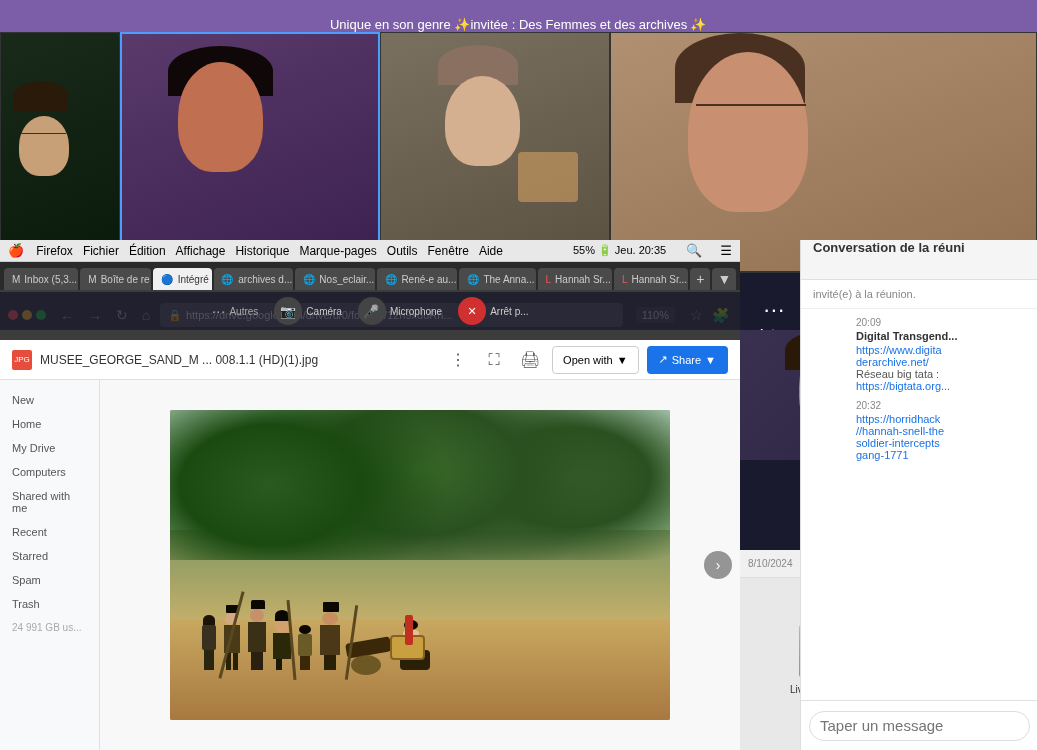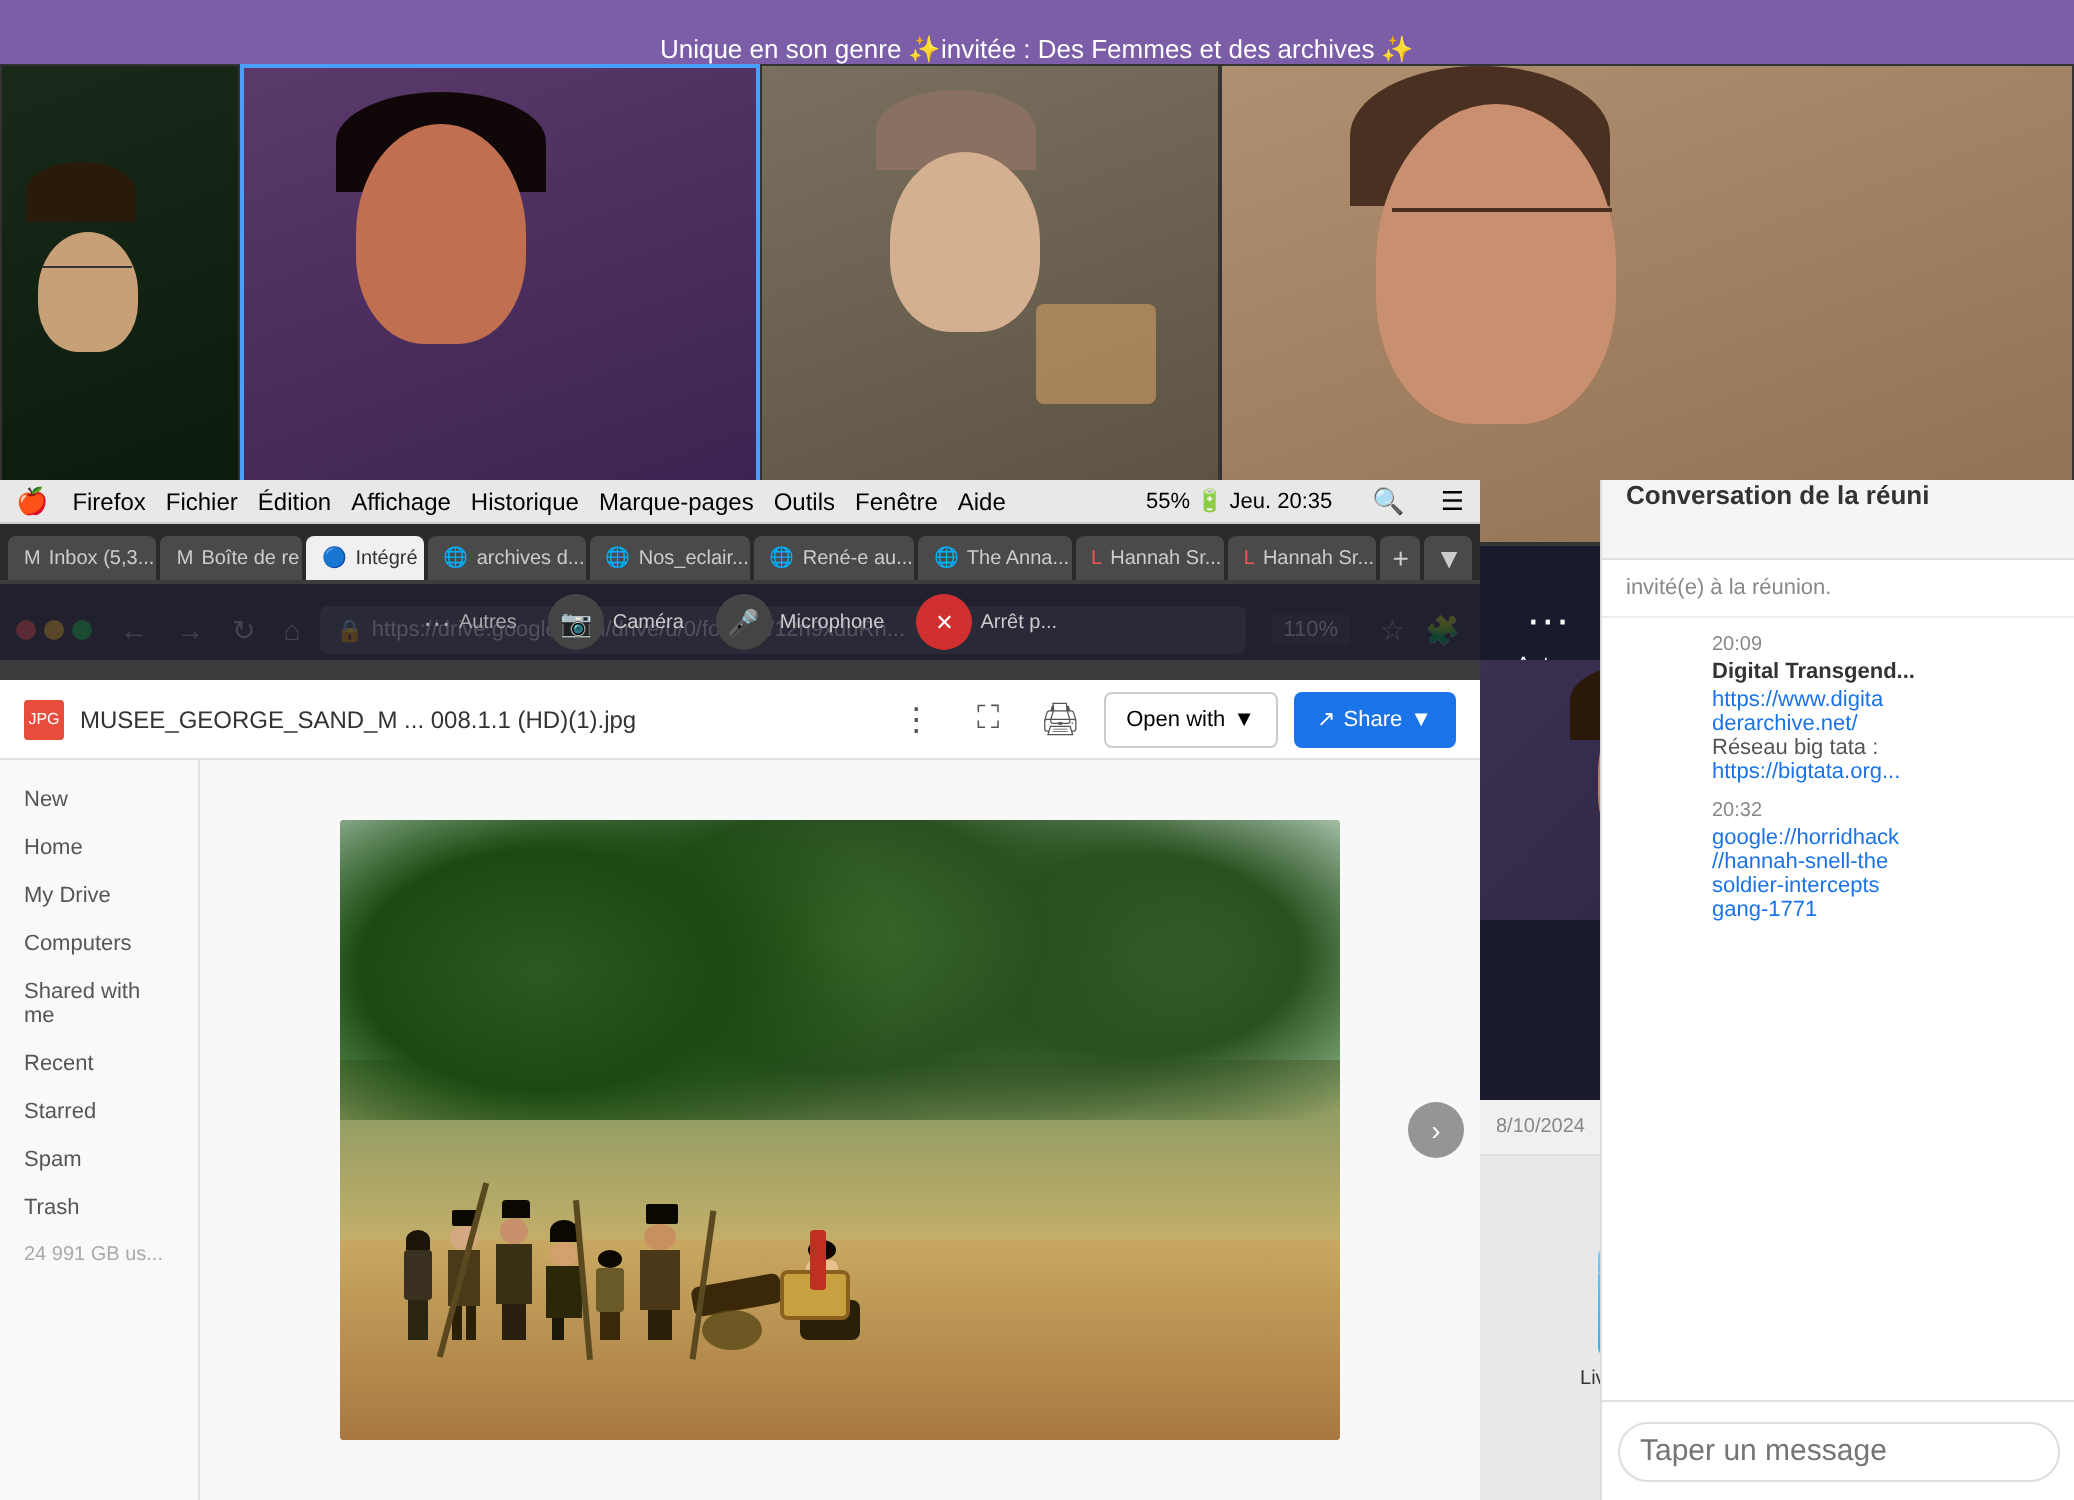--- a/index.html
+++ b/index.html
@@ -852,21 +852,21 @@
       <div class="msg-time">20:09</div>
       <div class="msg-sender">Digital Transgend...</div>
       <div class="msg-link">https://www.digita</div>
       <div class="msg-link">derarchive.net/</div>
       <div class="msg-text">Réseau big tata :</div>
       <div class="msg-link">https://bigtata.org...</div>
     </div>
 
     <div class="chat-msg">
       <div class="msg-time">20:32</div>
-      <div class="msg-link">google://horridhack</div>
+      <div class="msg-link">https://horridhack</div>
       <div class="msg-link">//hannah-snell-the</div>
       <div class="msg-link">soldier-intercepts</div>
       <div class="msg-link">gang-1771</div>
     </div>
   </div>
   <div id="chat-input-area">
     <input type="text" id="chat-input" placeholder="Taper un message" style="">
     <button class="chat-action-btn">📎</button>
     <button class="chat-action-btn">😊</button>
   </div>

